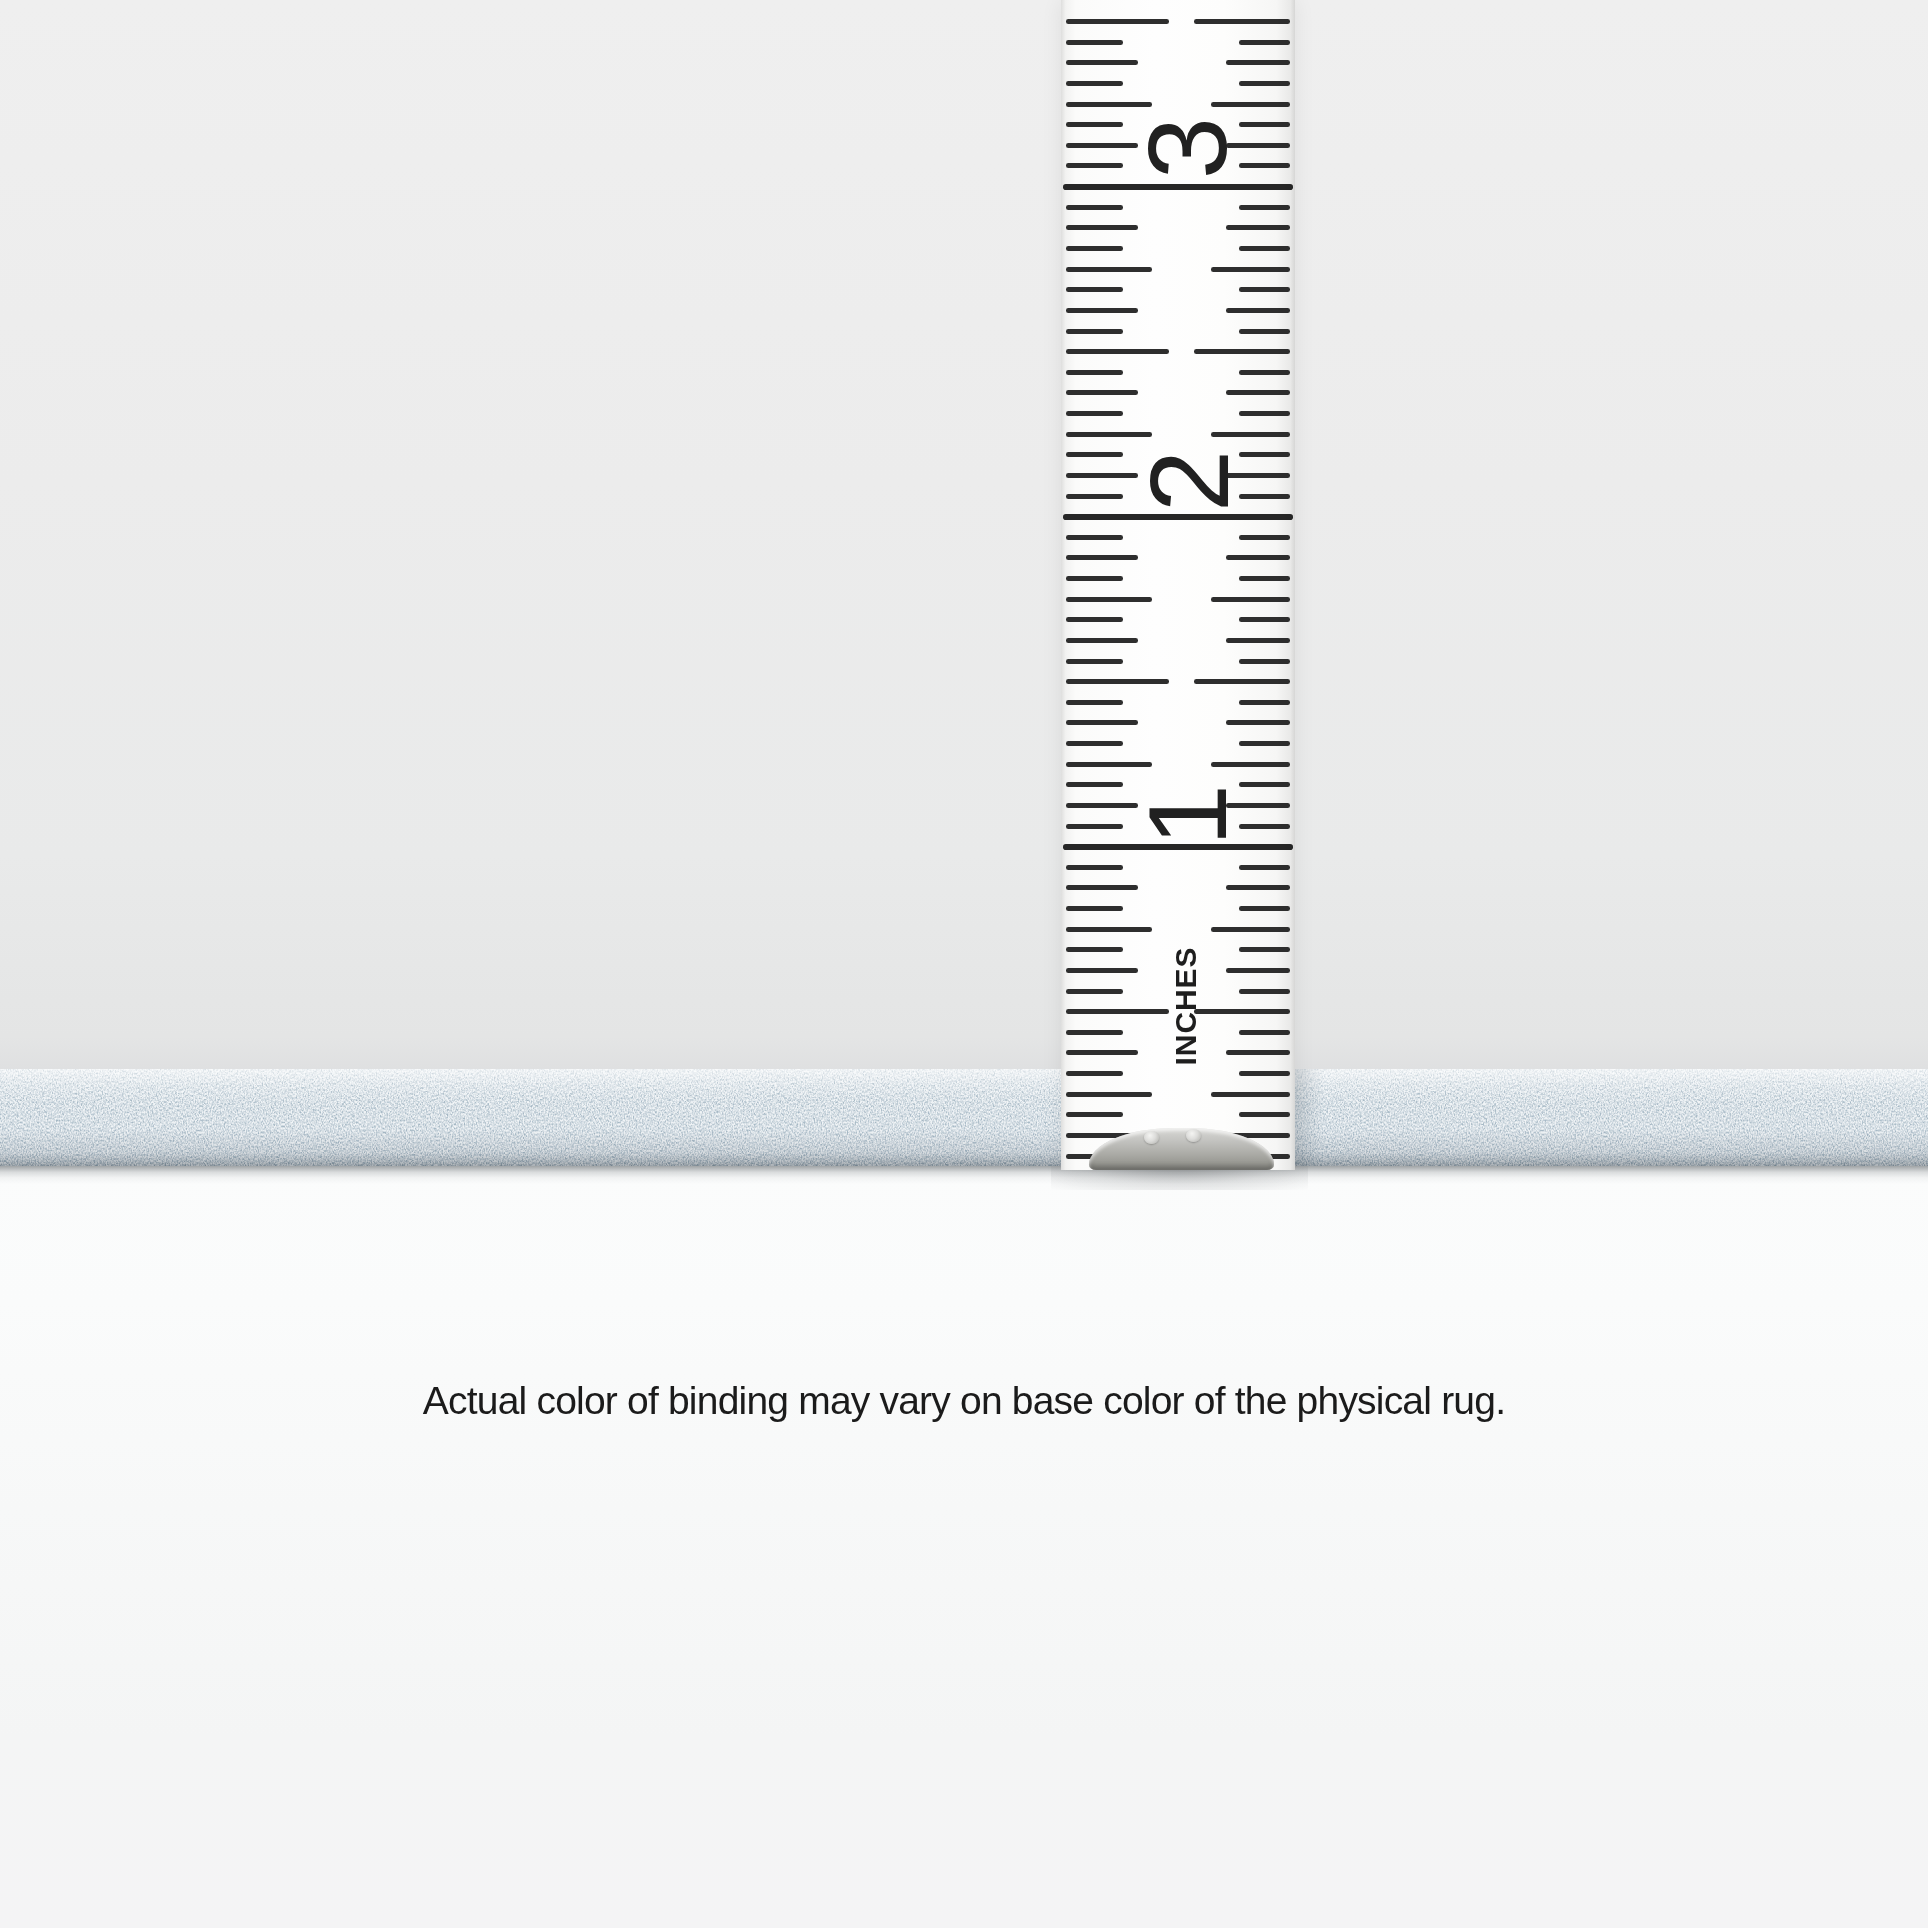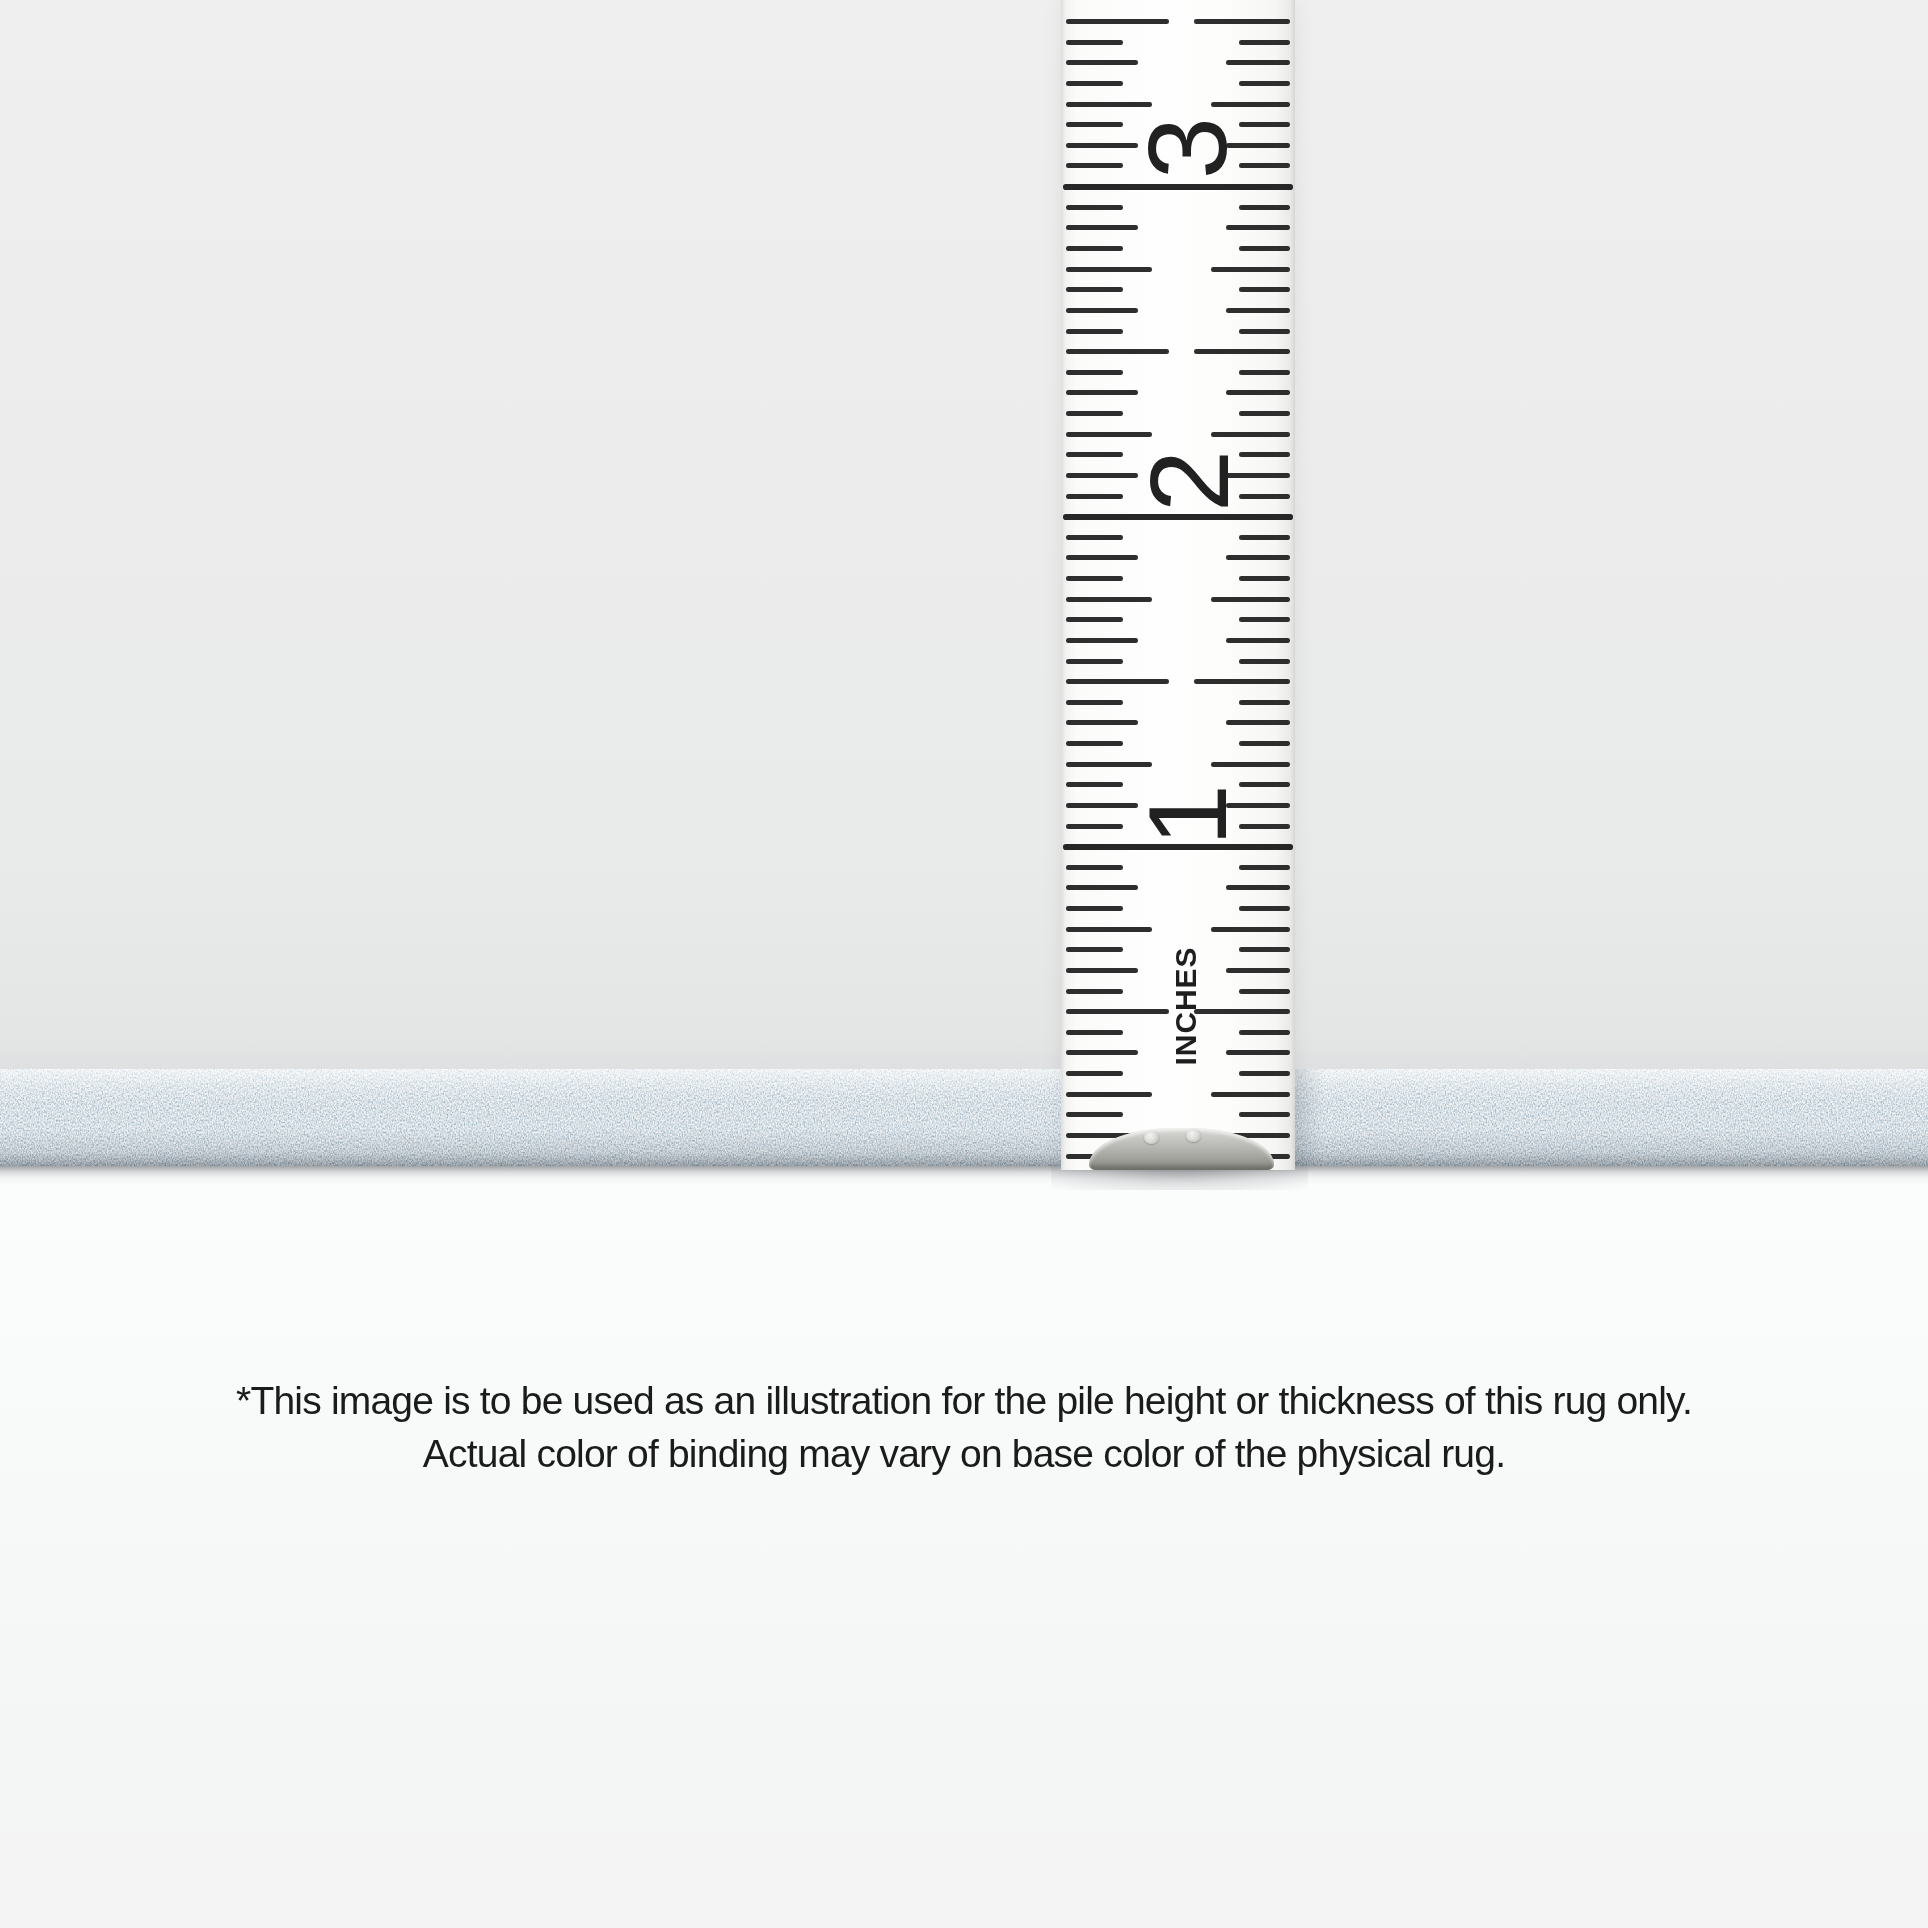--- a/index.html
+++ b/index.html
@@ -230,18 +230,17 @@
 
     <div class="unit-label" style="left:125px;top:1006px;">INCHES</div>
 
     <div class="clip">
       <div class="rivet r1"></div>
       <div class="rivet r2"></div>
     </div>
   </div>
 
   <div class="caption">
-    <div class="line">*This image is to be used as an illustration for the pile height or thickness of this rug only.</div>
     <div class="line">Actual color of binding may vary on base color of the physical rug.</div>
   </div>
 
 </div>
 
 
 </body></html>

